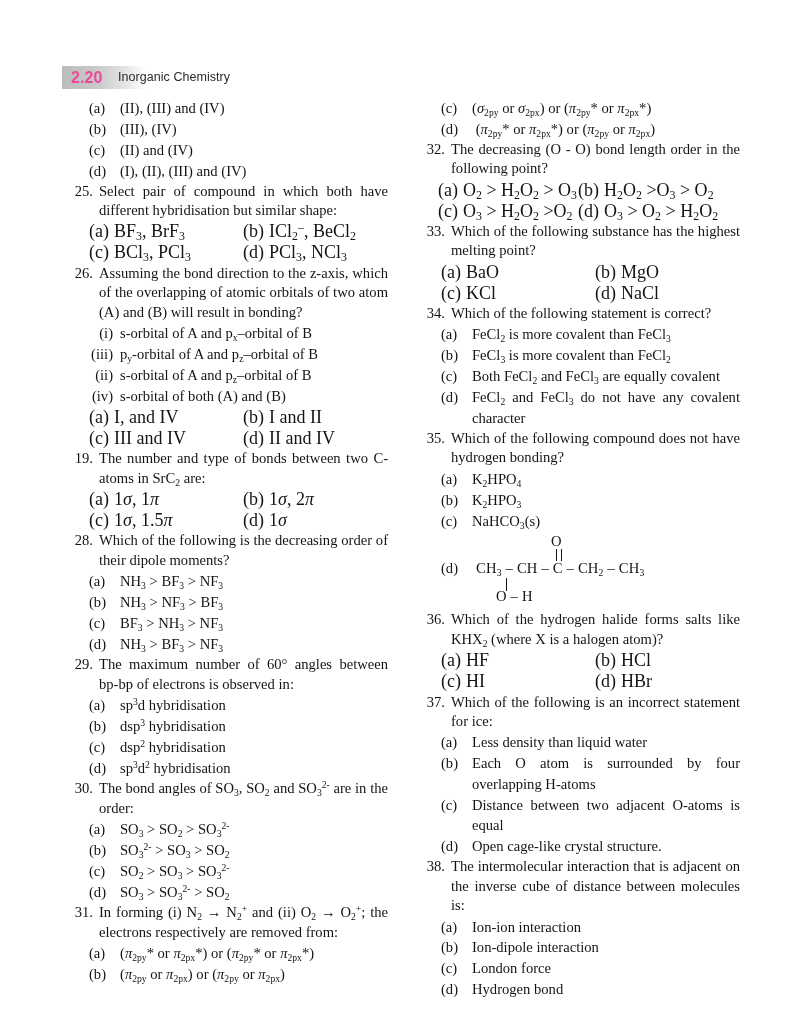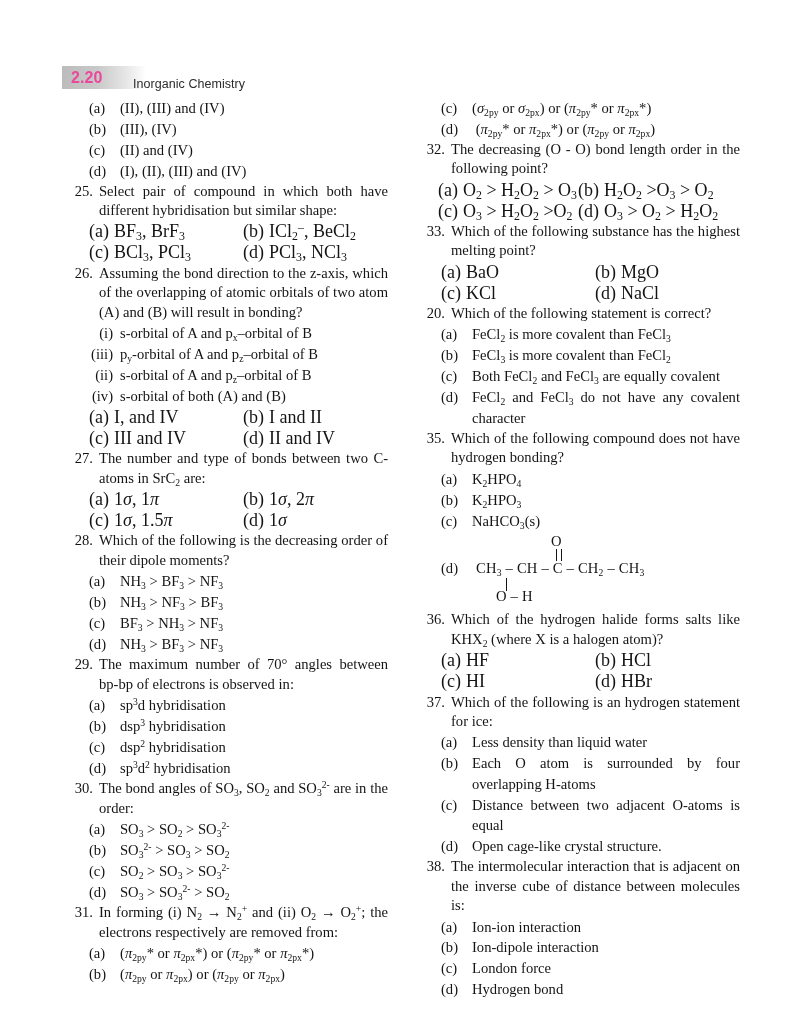--- a/index.html
+++ b/index.html
@@ -43,28 +43,27 @@
     left: 9px;
     top: 3px;
     font-family: "Liberation Sans", "DejaVu Sans", sans-serif;
     font-size: 16px;
     font-weight: bold;
     letter-spacing: .1px;
     color: #ec4899;
   }
   .runhead-title {
     position: absolute;
-    left: 71px;
+    left: 56px;
     top: 4px;
     font-family: "Liberation Sans", "DejaVu Sans", sans-serif;
     font-size: 12.5px;
     color: #2b2b2b;
     letter-spacing: .05px;
     white-space: nowrap;
-    margin-top: 7px;
   }
 
   
   .col {
     position: absolute;
     top: 97px;
     width: 320px;
   }
   .col-left  { left: 68px; }
   .col-right { left: 420px; }
@@ -255,21 +254,21 @@
         </div>
         <div class="optrow">
           <span class="cell a"><span class="lbl">(c)</span>III and IV</span>
           <span class="cell b"><span class="lbl">(d)</span>II and IV</span>
         </div>
       </div>
     </div>
 
     <div class="qblock">
       <div class="qline">
-        <span class="qnum">27.</span>
+        <span class="qnum">19.</span>
         <span class="qtext">The number and type of bonds between two C-atoms in SrC<sub>2</sub> are:</span>
       </div>
       <div class="opts">
         <div class="optrow">
           <span class="cell a"><span class="lbl">(a)</span>1<span class="ital">σ</span>, 1<span class="ital">π</span></span>
           <span class="cell b"><span class="lbl">(b)</span>1<span class="ital">σ</span>, 2<span class="ital">π</span></span>
         </div>
         <div class="optrow">
           <span class="cell a"><span class="lbl">(c)</span>1<span class="ital">σ</span>, 1.5<span class="ital">π</span></span>
           <span class="cell b"><span class="lbl">(d)</span>1<span class="ital">σ</span></span>
@@ -286,21 +285,21 @@
         <div class="opt"><span class="opt-lbl">(a)</span>NH<sub>3</sub> &gt; BF<sub>3</sub> &gt; NF<sub>3</sub></div>
         <div class="opt"><span class="opt-lbl">(b)</span>NH<sub>3</sub> &gt; NF<sub>3</sub> &gt; BF<sub>3</sub></div>
         <div class="opt"><span class="opt-lbl">(c)</span>BF<sub>3</sub> &gt; NH<sub>3</sub> &gt; NF<sub>3</sub></div>
         <div class="opt"><span class="opt-lbl">(d)</span>NH<sub>3</sub> &gt; BF<sub>3</sub> &gt; NF<sub>3</sub></div>
       </div>
     </div>
 
     <div class="qblock">
       <div class="qline">
         <span class="qnum">29.</span>
-        <span class="qtext">The maximum number of 70° angles between bp-bp of electrons is observed in:</span>
+        <span class="qtext">The maximum number of 60° angles between bp-bp of electrons is observed in:</span>
       </div>
       <div class="opts">
         <div class="opt"><span class="opt-lbl">(a)</span>sp<sup>3</sup>d hybridisation</div>
         <div class="opt"><span class="opt-lbl">(b)</span>dsp<sup>3</sup> hybridisation</div>
         <div class="opt"><span class="opt-lbl">(c)</span>dsp<sup>2</sup> hybridisation</div>
         <div class="opt"><span class="opt-lbl">(d)</span>sp<sup>3</sup>d<sup>2</sup> hybridisation</div>
       </div>
     </div>
 
     <div class="qblock">
@@ -365,21 +364,21 @@
         </div>
         <div class="optrow">
           <span class="cell a"><span class="lbl">(c)</span>KCl</span>
           <span class="cell b"><span class="lbl">(d)</span>NaCl</span>
         </div>
       </div>
     </div>
 
     <div class="qblock">
       <div class="qline">
-        <span class="qnum">20.</span>
+        <span class="qnum">34.</span>
         <span class="qtext nojust">Which of the following statement is correct?</span>
       </div>
       <div class="opts">
         <div class="opt"><span class="opt-lbl">(a)</span>FeCl<sub>2</sub> is more covalent than FeCl<sub>3</sub></div>
         <div class="opt"><span class="opt-lbl">(b)</span>FeCl<sub>3</sub> is more covalent than FeCl<sub>2</sub></div>
         <div class="opt"><span class="opt-lbl">(c)</span>Both FeCl<sub>2</sub> and FeCl<sub>3</sub> are equally covalent</div>
         <div class="opt just"><span class="opt-lbl">(d)</span>FeCl<sub>2</sub> and FeCl<sub>3</sub> do not have any covalent character</div>
       </div>
     </div>
 
@@ -416,21 +415,21 @@
         <div class="optrow">
           <span class="cell a"><span class="lbl">(c)</span>HI</span>
           <span class="cell b"><span class="lbl">(d)</span>HBr</span>
         </div>
       </div>
     </div>
 
     <div class="qblock">
       <div class="qline">
         <span class="qnum">37.</span>
-        <span class="qtext">Which of the following is an hydrogen statement for ice:</span>
+        <span class="qtext">Which of the following is an incorrect statement for ice:</span>
       </div>
       <div class="opts">
         <div class="opt"><span class="opt-lbl">(a)</span><span>Less density than liquid water</span></div>
         <div class="opt just"><span class="opt-lbl">(b)</span><span>Each O atom is surrounded by four overlapping H-atoms</span></div>
         <div class="opt just"><span class="opt-lbl">(c)</span><span>Distance between two adjacent O-atoms is equal</span></div>
         <div class="opt"><span class="opt-lbl">(d)</span><span>Open cage-like crystal structure.</span></div>
       </div>
     </div>
 
     <div class="qblock">

